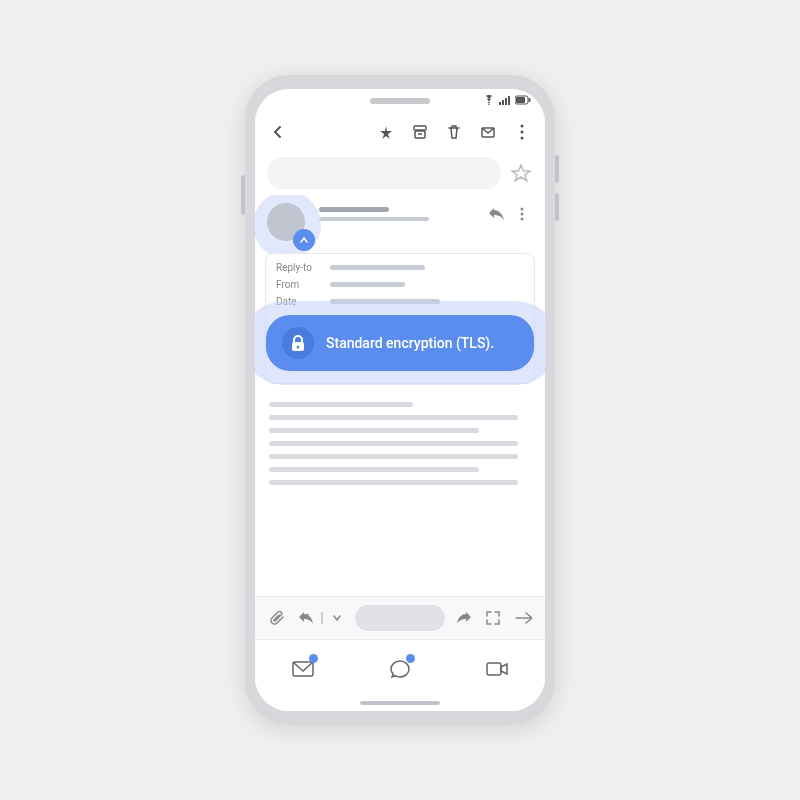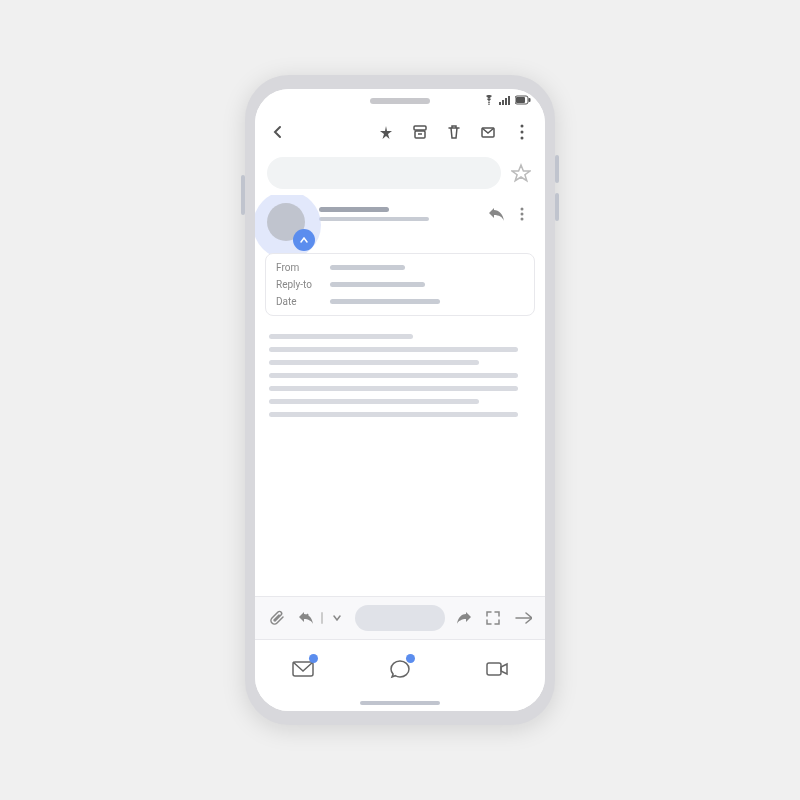--- a/index.html
+++ b/index.html
@@ -476,35 +476,49 @@
               <circle cx="2" cy="7" r="1.5" fill="#888"></circle>
               <circle cx="2" cy="12" r="1.5" fill="#888"></circle>
             </svg>
           </div>
         </div>
       </div>
 
       <div class="details-panel">
 
         <div class="detail-row">
+          <span class="detail-label">Reply-to</span>
+          <div class="detail-value" style="width:95px;"></div>
+        </div>
+
+        <div class="detail-row">
           <span class="detail-label">From</span>
           <div class="detail-value" style="width:75px;"></div>
-        </div>
-
-        <div class="detail-row">
-          <span class="detail-label">Reply-to</span>
-          <div class="detail-value" style="width:95px;"></div>
         </div>
 
 
         <div class="detail-row" style="margin-bottom:0;">
           <span class="detail-label">Date</span>
           <div class="detail-value" style="width:110px;"></div>
         </div>
 
+        <div style="position:relative; margin-top:8px; margin-left:-12px; margin-right:-12px;">
+
+          <div style="position:absolute; top:-14px; left:-22px; right:-22px; bottom:-14px; background:#c5d1f7; border-radius:50px; opacity:0.55; z-index:0;"></div>
+          <div class="encryption-banner">
+            <div class="lock-icon-circle">
+              <svg width="16" height="18" viewBox="0 0 16 18">
+                <rect x="2" y="8" width="12" height="9" rx="2" fill="white"></rect>
+                <path d="M4 8V6a4 4 0 018 0v2" stroke="white" stroke-width="2" fill="none"></path>
+                <circle cx="8" cy="13" r="1.5" fill="#5b8dee"></circle>
+              </svg>
+            </div>
+            <span class="encryption-text">Standard encryption (TLS).</span>
+          </div>
+        </div>
       </div>
 
       <div class="body-lines">
         <div class="body-line body-line-short"></div>
         <div class="body-line body-line-long"></div>
         <div class="body-line body-line-medium"></div>
         <div class="body-line body-line-long"></div>
         <div class="body-line body-line-long"></div>
         <div class="body-line body-line-medium"></div>
         <div class="body-line body-line-long"></div>

